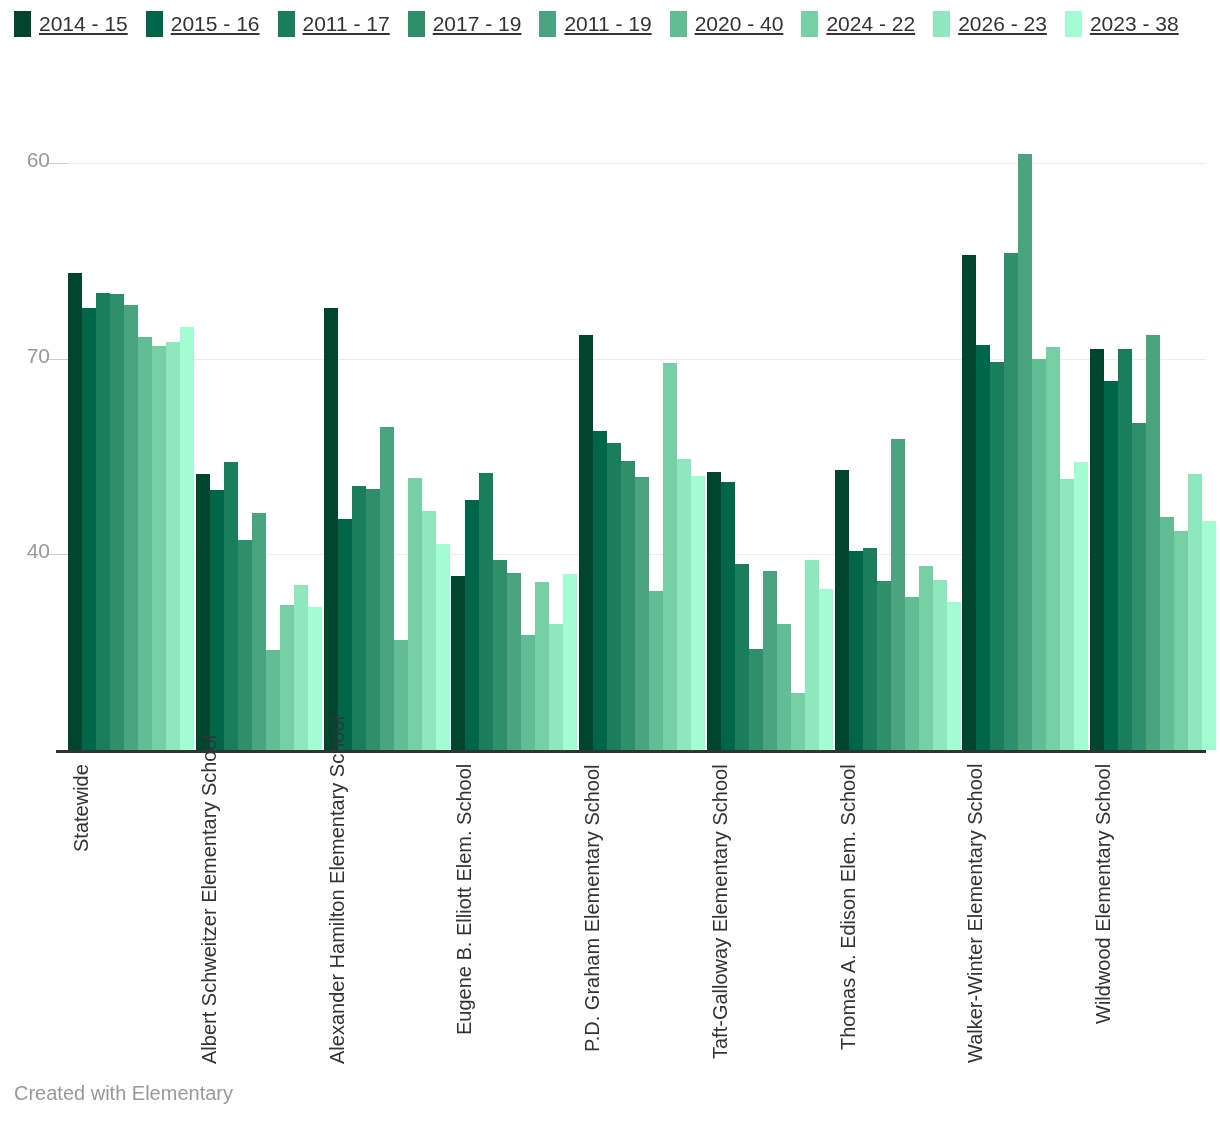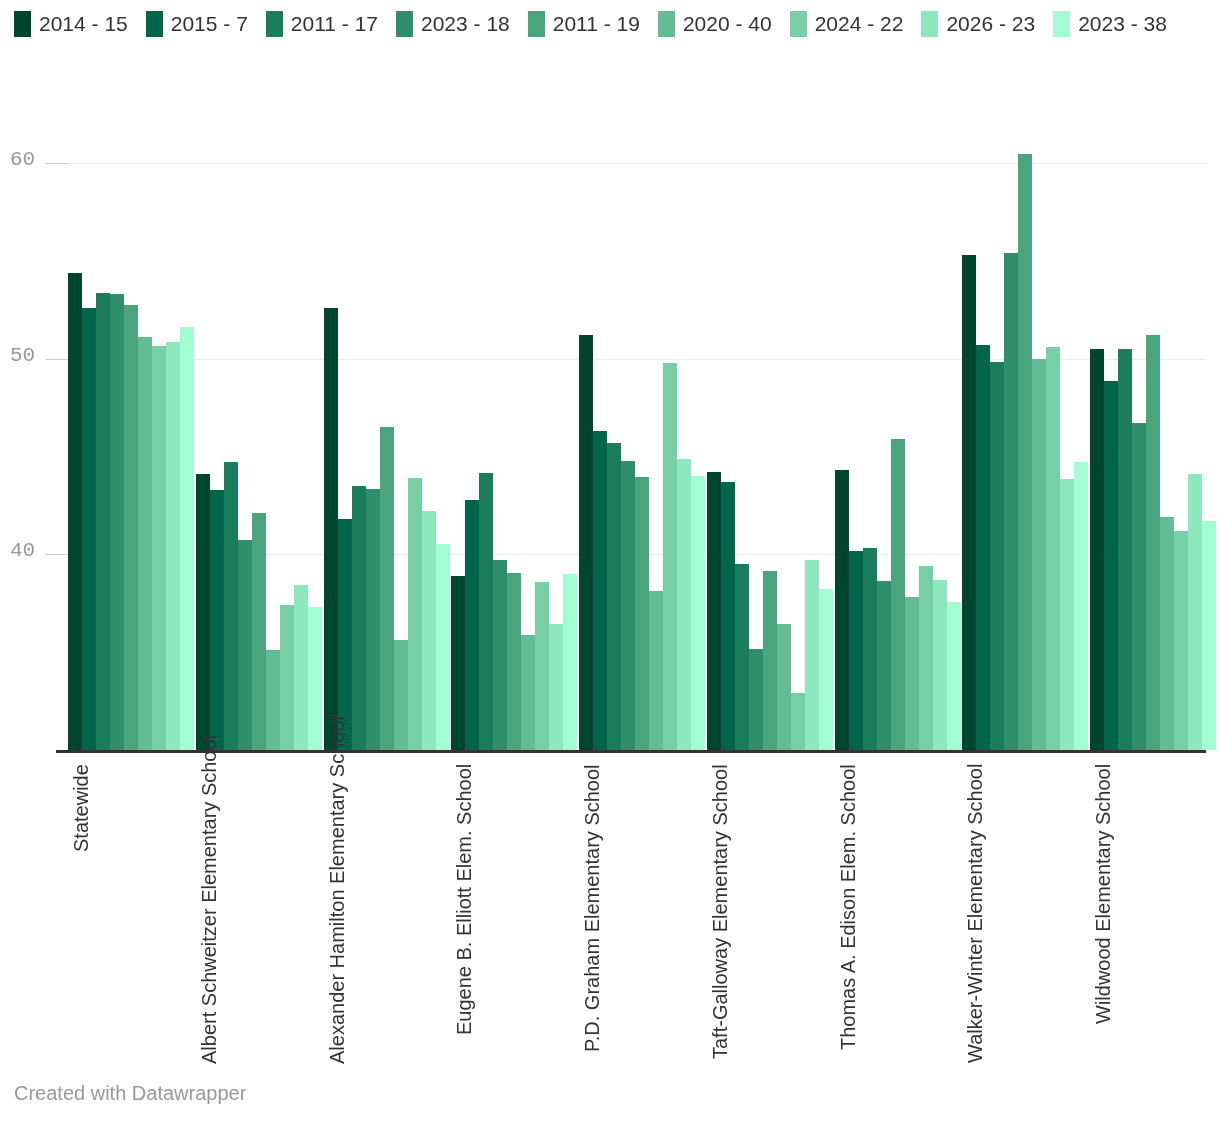--- a/index.html
+++ b/index.html
@@ -13,35 +13,35 @@
     position:relative;
   }
   
   #legend{
     position:absolute;left:14px;top:10px;width:1190px;
     display:flex;flex-wrap:wrap;align-items:center;
     font-size:21px;color:#333333;line-height:28px;
   }
   .legend-item{display:inline-flex;align-items:center;margin-right:18px;margin-bottom:4px;white-space:nowrap;}
   .legend-swatch{width:17px;height:26px;display:inline-block;margin-right:8px;flex:0 0 auto;}
-  .legend-label{font-size:21px;color:#333333;}
+  .legend-label{font-size:21px;color:#333333;text-decoration:underline;}
   
   #plot{
     position:absolute;
     left:0;top:0;width:1220px;height:1124px;
   }
   .gridline{
     position:absolute;left:56px;width:1150px;height:1px;background:#eceded;
   }
   .baseline{
     position:absolute;left:56px;width:1150px;height:3px;background:#333333;
   }
   .ytick{
-    position:absolute;left:10px;width:40px;text-align:left;
-    font-size:21px;color:#999999;font-family:Liberation Mono, monospace;
+    position:absolute;left:10px;width:40px;text-align:right;
+    font-size:21px;color:#999999;
   }
   .ytick-dash{
     position:absolute;width:22px;height:1px;background:#cccccc;
   }
   .group{position:absolute;bottom:374px;}
   .bars{position:absolute;bottom:0;left:0;height:600px;display:flex;align-items:flex-end;}
   .bar{width:14px;margin-right:0px;}
   .group-label{
     position:absolute;top:0;left:0;
     font-size:20px;color:#333333;line-height:26px;
@@ -58,29 +58,29 @@
 </head>
 <body>
 
 <div id="legend">
     <span class="legend-item">
       <span class="legend-swatch" style="background: rgb(0, 70, 47);"></span>
       <span class="legend-label">2014 - 15</span>
     </span>
     <span class="legend-item">
       <span class="legend-swatch" style="background: rgb(0, 102, 74);"></span>
-      <span class="legend-label">2015 - 7</span>
+      <span class="legend-label">2015 - 16</span>
     </span>
     <span class="legend-item">
       <span class="legend-swatch" style="background: rgb(26, 125, 92);"></span>
       <span class="legend-label">2011 - 17</span>
     </span>
     <span class="legend-item">
       <span class="legend-swatch" style="background: rgb(47, 143, 108);"></span>
-      <span class="legend-label">2023 - 18</span>
+      <span class="legend-label">2017 - 19</span>
     </span>
     <span class="legend-item">
       <span class="legend-swatch" style="background: rgb(74, 165, 127);"></span>
       <span class="legend-label">2011 - 19</span>
     </span>
     <span class="legend-item">
       <span class="legend-swatch" style="background: rgb(98, 189, 149);"></span>
       <span class="legend-label">2020 - 40</span>
     </span>
     <span class="legend-item">
@@ -96,21 +96,21 @@
       <span class="legend-label">2023 - 38</span>
     </span>
   </div>
 
 <div id="plot">
     <div class="gridline" style="top: 163.2px;"></div>
     <div class="ytick-dash" style="top: 163.2px; left: 46px;"></div>
     <div class="ytick" style="top: 148.2px;">60</div>
     <div class="gridline" style="top: 358.8px;"></div>
     <div class="ytick-dash" style="top: 358.8px; left: 46px;"></div>
-    <div class="ytick" style="top: 343.8px;">50</div>
+    <div class="ytick" style="top: 343.8px;">70</div>
     <div class="gridline" style="top: 554.4px;"></div>
     <div class="ytick-dash" style="top: 554.4px; left: 46px;"></div>
     <div class="ytick" style="top: 539.4px;">40</div>
     <div class="baseline" style="top: 750px;"></div>
     <div class="group" style="left: 68px; width: 126px; bottom: 374px;">
       <div class="bars" style="width: 126px; bottom: 0px;">
         <div class="bar" title="Statewide — 2014 - 15: 48.8" style="height: 477.264px; background: rgb(0, 70, 47);"></div>
         <div class="bar" title="Statewide — 2015 - 16: 45.2" style="height: 442.056px; background: rgb(0, 102, 74);"></div>
         <div class="bar" title="Statewide — 2016 - 17: 46.7" style="height: 456.726px; background: rgb(26, 125, 92);"></div>
         <div class="bar" title="Statewide — 2017 - 18: 46.6" style="height: 455.748px; background: rgb(47, 143, 108);"></div>
@@ -229,13 +229,13 @@
         <div class="bar" title="Wildwood Elementary School — 2018 - 19: 42.4" style="height: 414.672px; background: rgb(74, 165, 127);"></div>
         <div class="bar" title="Wildwood Elementary School — 2020 - 21: 23.8" style="height: 232.764px; background: rgb(98, 189, 149);"></div>
         <div class="bar" title="Wildwood Elementary School — 2021 - 22: 22.4" style="height: 219.072px; background: rgb(119, 207, 166);"></div>
         <div class="bar" title="Wildwood Elementary School — 2022 - 23: 28.2" style="height: 275.796px; background: rgb(143, 231, 189);"></div>
         <div class="bar" title="Wildwood Elementary School — 2023 - 24: 23.4" style="height: 228.852px; background: rgb(163, 252, 210);"></div>
       </div>
       <div class="group-label" style="top: 14px; width: 126px; position: absolute; height: 300px;">Wildwood Elementary School</div>
     </div>
   </div>
 
-<div id="footer">Created with Datawrapper</div>
+<div id="footer">Created with Elementary</div>
 
 </body></html>

